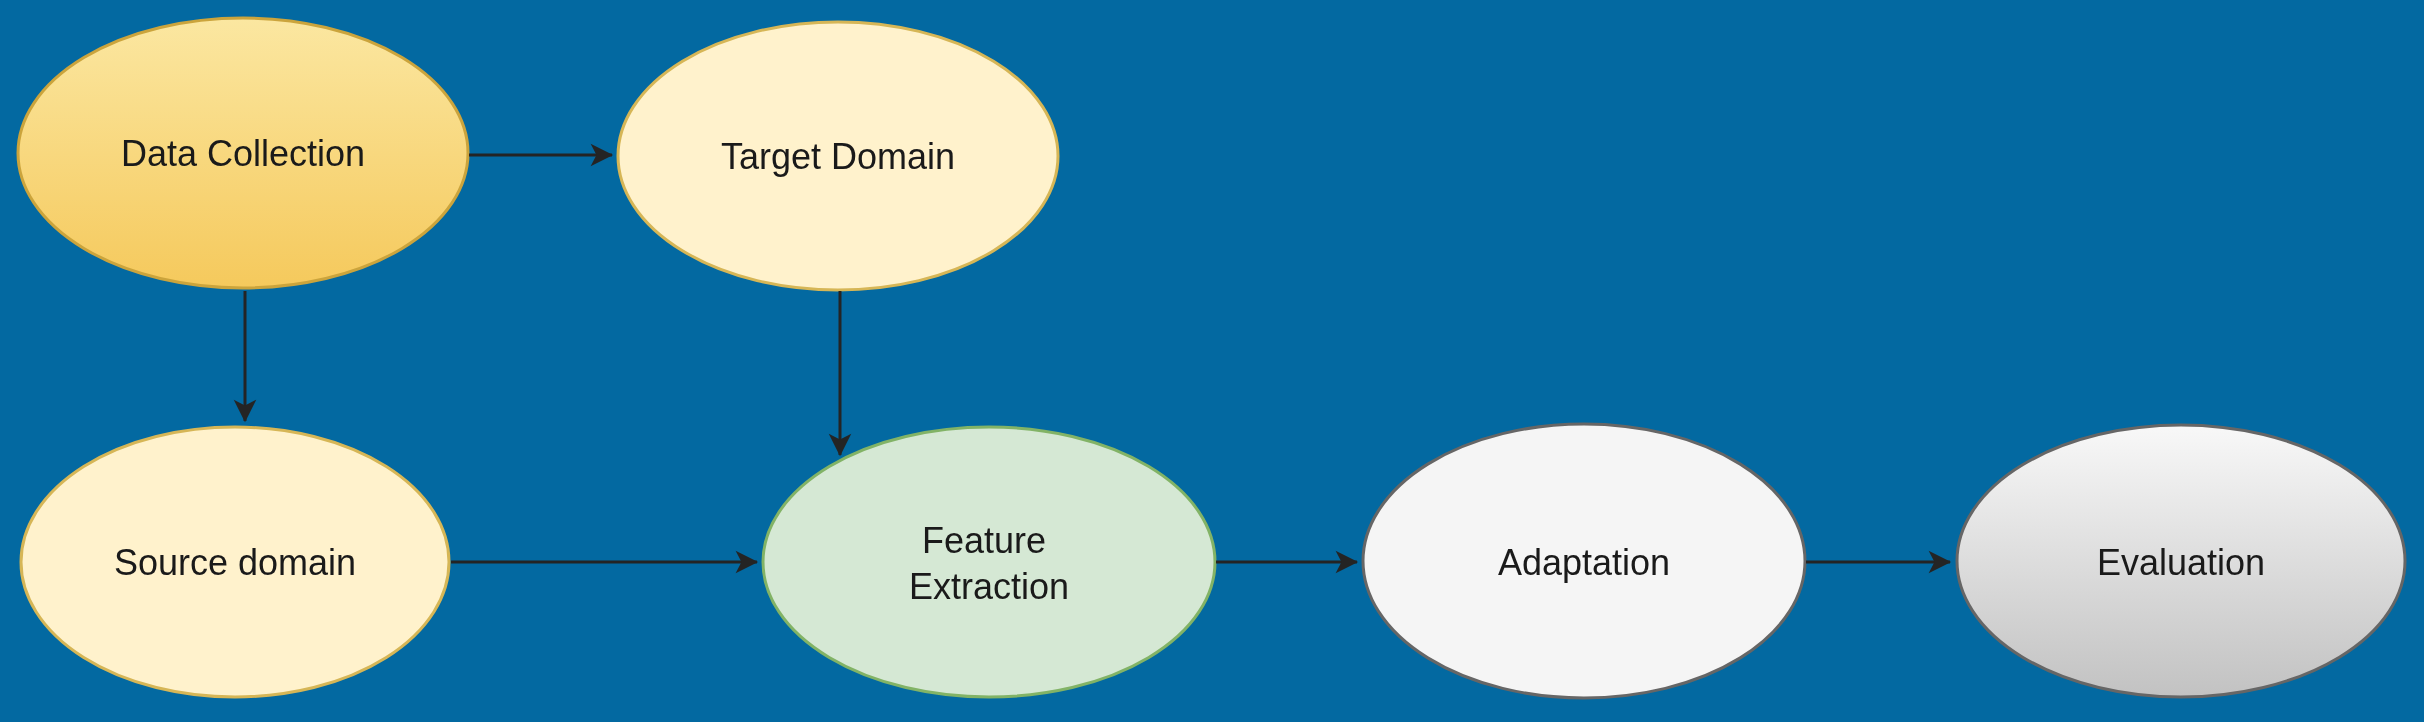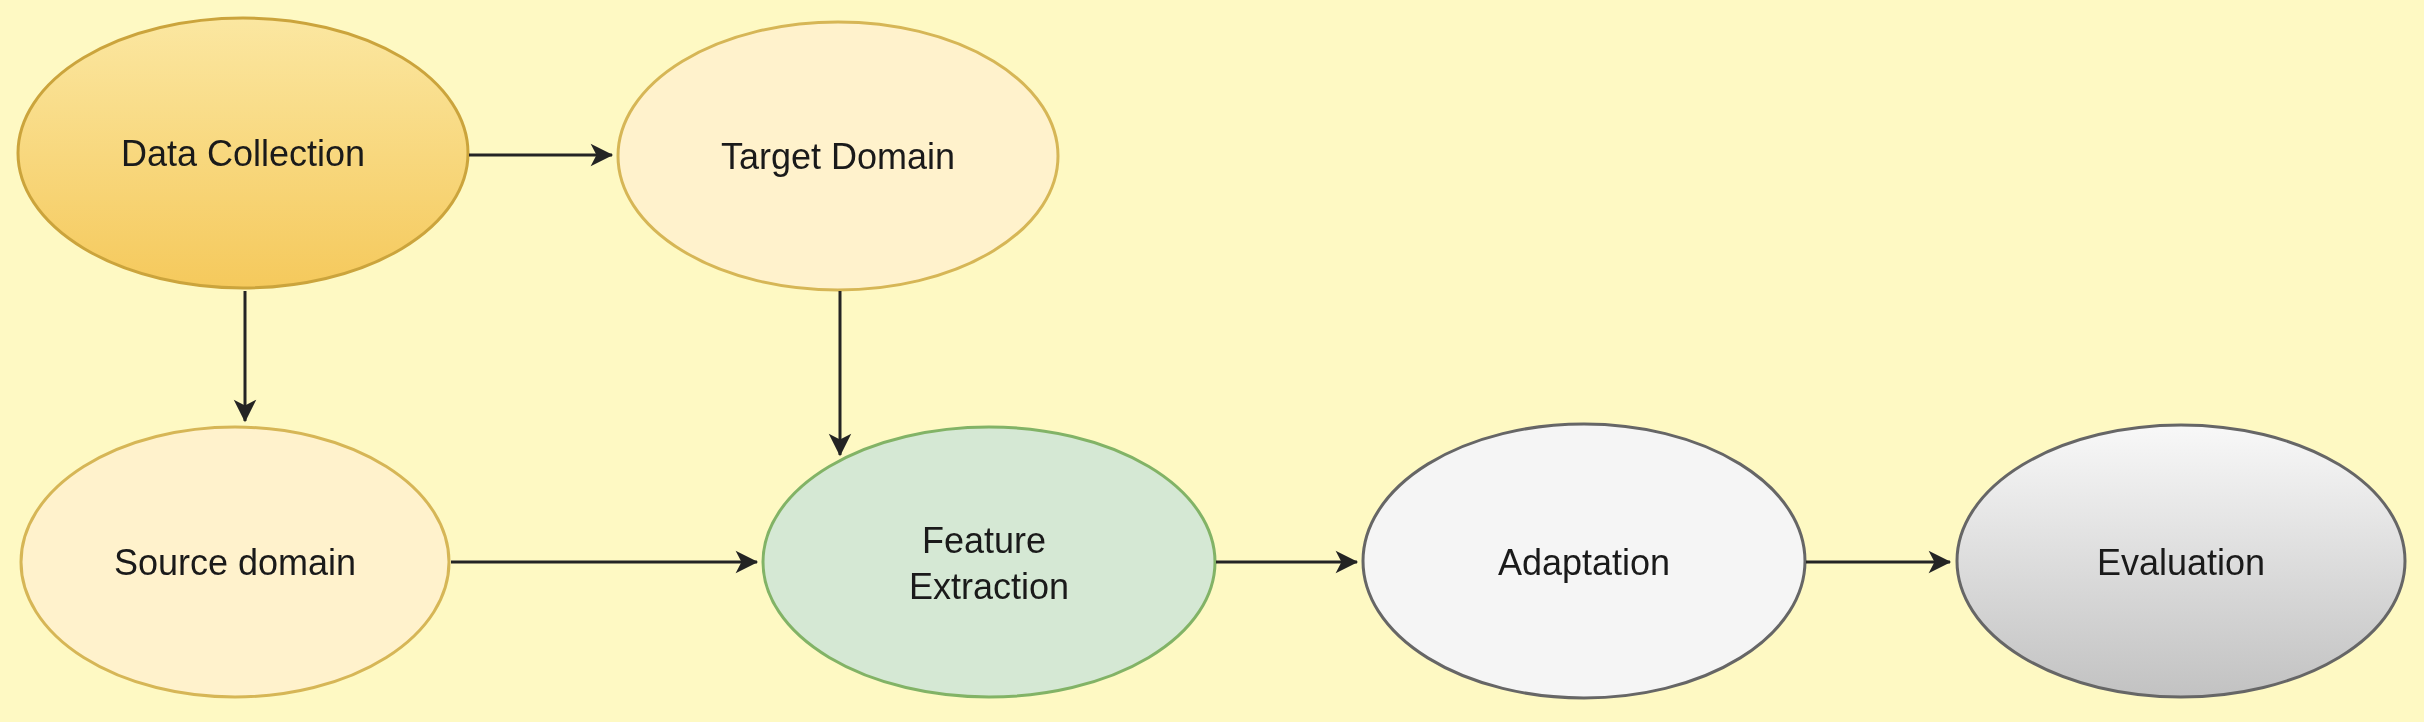--- a/index.html
+++ b/index.html
@@ -4,21 +4,21 @@
 <title>Diagram</title>
 <style>
   html, body {
     margin: 0;
     padding: 0;
     background: #FFFFFF;
   }
   .canvas-wrap {
     width: 2424px;
     height: 722px;
-    background: #fef9c3;
+    background: #0369a1;
   }
   svg text {
     font-family: "Liberation Sans", sans-serif;
     font-size: 36px;
     font-weight: 400;
   }
 </style>
 </head>
 <body>
 

